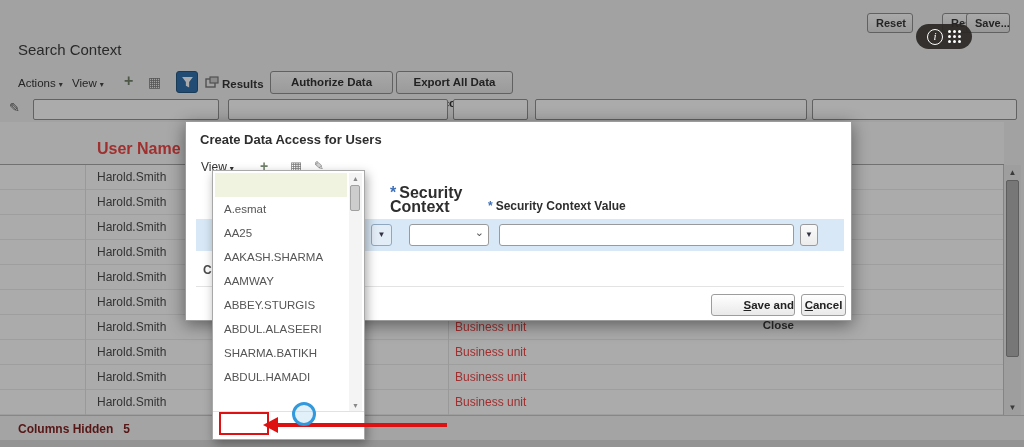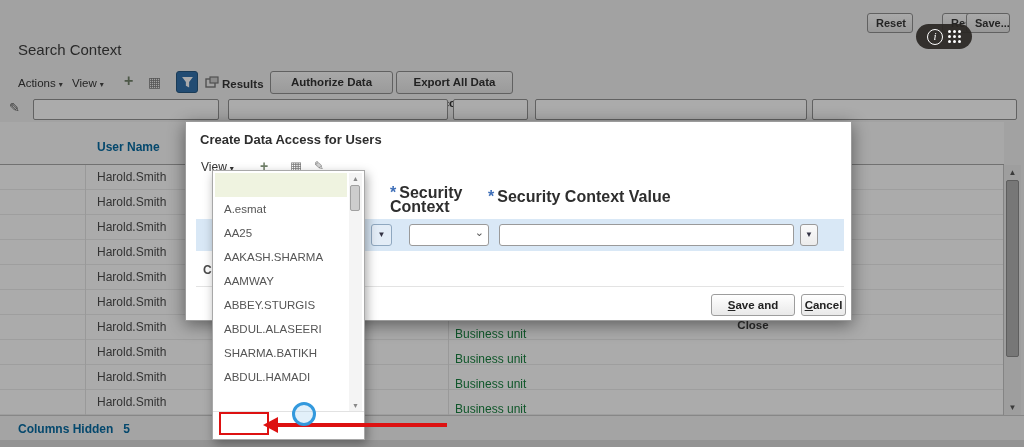--- a/index.html
+++ b/index.html
@@ -41,71 +41,71 @@
     position:absolute; top:99px; height:21px; background:#fff; border:1px solid #919191;
     border-radius:2px; font-size:11px; padding:0 4px;
   }
   #fi-1 { left:33px;  width:186px; }
   #fi-2 { left:228px; width:220px; }
   #fi-3 { left:453px; width:75px; }
   #fi-4 { left:535px; width:272px; }
   #fi-5 { left:812px; width:205px; }
   #grid-header { position:absolute; left:0; top:122px; width:1004px; height:43px;
                  background:#fafafa; border-bottom:1px solid #a8a8a8; }
-  #col-user-name { position:absolute; left:97px; top:18px; font-weight:bold; font-size:12px; color:#0369a1; }
+  #col-user-name { position:absolute; left:97px; top:18px; font-weight:bold; font-size:16px; color:#ef4444; }
   #grid-rows { position:absolute; left:0; top:165px; width:1004px; }
   .t-row { position:relative; height:25px; background:#fff; border-bottom:1px solid #ececec; }
   .t-user { position:absolute; left:97px; top:5px; font-size:12px; color:#4a4a4a; }
-  .t-ctx  { position:absolute; left:455px; top:12px; font-size:12px; color:#15803d; }
+  .t-ctx  { position:absolute; left:455px; top:5px; font-size:12px; color:#ef4444; }
   .v-line { position:absolute; top:165px; height:250px; width:1px; background:#e4e4e4; }
   #vline-1 { left:85px; } #vline-2 { left:448px; }
   #main-scrollbar { position:absolute; left:1003px; top:165px; width:18px; height:250px;
                     background:#ececec; border-left:1px solid #c4c4c4; }
   .sb-arrow { position:absolute; left:0; width:100%; text-align:center; font-size:8px; color:#555; }
   #main-sb-up { top:3px; } #main-sb-down { bottom:3px; }
   #main-sb-thumb { position:absolute; left:2px; top:15px; width:13px; height:177px;
                    background:#b0b0b0; border:1px solid #8a8a8a; border-radius:2px; }
   #status-bar { position:absolute; left:0; top:415px; width:1024px; height:25px;
                 background:#f4f4f4; border-top:1px solid #c9c9c9; }
-  #columns-hidden { position:absolute; left:18px; top:6px; font-size:12px; font-weight:bold; color:#0369a1; }
+  #columns-hidden { position:absolute; left:18px; top:6px; font-size:12px; font-weight:bold; color:#7f1d1d; }
   #columns-hidden .count { margin-left:10px; }
   #bottom-strip { position:absolute; left:0; top:440px; width:1024px; height:7px; background:#dcdcdc; }
   
   #overlay { position:absolute; inset:0; background:rgba(10,10,10,0.34); z-index:5; }
   
   #modal { position:absolute; left:185px; top:121px; width:667px; height:200px; background:#fff;
            border:1px solid #9b9b9b; box-shadow:0 4px 16px rgba(0,0,0,0.45); z-index:10; }
   #modal-title { position:absolute; left:14px; top:10px; font-size:13px; font-weight:bold; color:#2e2e2e; }
   #m-view { position:absolute; left:15px; top:38px; font-size:12px; color:#333; }
   #m-view .caret { font-size:8px; margin-left:3px; }
   #m-plus { position:absolute; left:74px; top:36px; font-size:14px; font-weight:bold; color:#71816a; }
   #m-grid { position:absolute; left:104px; top:37px; font-size:13px; color:#7c7c7c; }
   #m-pencil { position:absolute; left:128px; top:37px; font-size:12px; color:#777; }
   .req { color:#3f6fb8; margin-right:3px; }
   #sc-label { position:absolute; left:204px; top:64px; width:64px; font-size:16px; font-weight:bold;
               color:#2e2e2e; line-height:14px; }
-  #scv-label { position:absolute; left:302px; top:66px; font-size:16px; font-weight:bold;
+  #scv-label { position:absolute; left:302px; top:77px; font-size:12px; font-weight:bold;
                color:#2e2e2e; white-space:nowrap; }
   #m-selected-row { position:absolute; left:10px; top:97px; width:648px; height:32px; background:#d9e8f6; }
   .dd-btn { position:absolute; top:5px; height:22px; border-radius:3px; text-align:center;
             font-size:8px; color:#334; line-height:20px; }
   #user-dd-btn { left:175px; width:21px; background:#e3edf7; border:1px solid #8fa8c0; }
   #ctx-select { position:absolute; left:213px; top:5px; width:80px; height:22px; background:#fff;
                 border:1px solid #9a9a9a; border-radius:3px; }
   #ctx-select .chev { position:absolute; right:4px; top:1px; font-size:11px; color:#555; }
   #value-input { position:absolute; left:303px; top:5px; width:295px; height:22px; background:#fff;
                  border:1px solid #9a9a9a; border-radius:3px; font-size:11px; padding:0 4px; }
   #value-dd-btn { left:604px; width:18px; background:linear-gradient(#fafafa,#ececec); border:1px solid #9a9a9a; }
   #m-col-text { position:absolute; left:17px; top:141px; font-size:12px; font-weight:bold; color:#4a4a4a; }
   #m-separator { position:absolute; left:10px; top:164px; width:648px; height:1px; background:#e3e3e3; }
   .m-btn { position:absolute; top:172px; height:22px; border:1px solid #9d9d9d; border-radius:3px;
            background:linear-gradient(#ffffff,#e9e9e9); font-weight:bold; font-size:11.5px; color:#222;
            line-height:20px; text-align:center; }
   .m-btn::first-letter { text-decoration:underline; }
-  #btn-save-close { left:525px; width:84px; }
+  #btn-save-close { left:525px; width:84px;text-align:right; }
   #btn-cancel { left:615px; width:45px; }
   
   #user-dropdown { position:absolute; left:212px; top:170px; width:153px; height:270px; background:#fff;
                    border:1px solid #a8a8a8; box-shadow:2px 4px 10px rgba(0,0,0,0.35); z-index:20; }
   #dd-blank { position:absolute; left:2px; top:2px; right:17px; height:24px; background:#eff3e0; }
   #dd-items { position:absolute; left:2px; top:26px; right:17px; }
   .dd-item { height:24px; line-height:24px; padding-left:9px; font-size:11.5px; color:#555;
              white-space:nowrap; overflow:hidden; }
   #dd-scrollbar { position:absolute; right:2px; top:2px; width:13px; height:238px; background:#f4f4f4; }
   #dd-sb-up { top:2px; font-size:7px; color:#888; }

